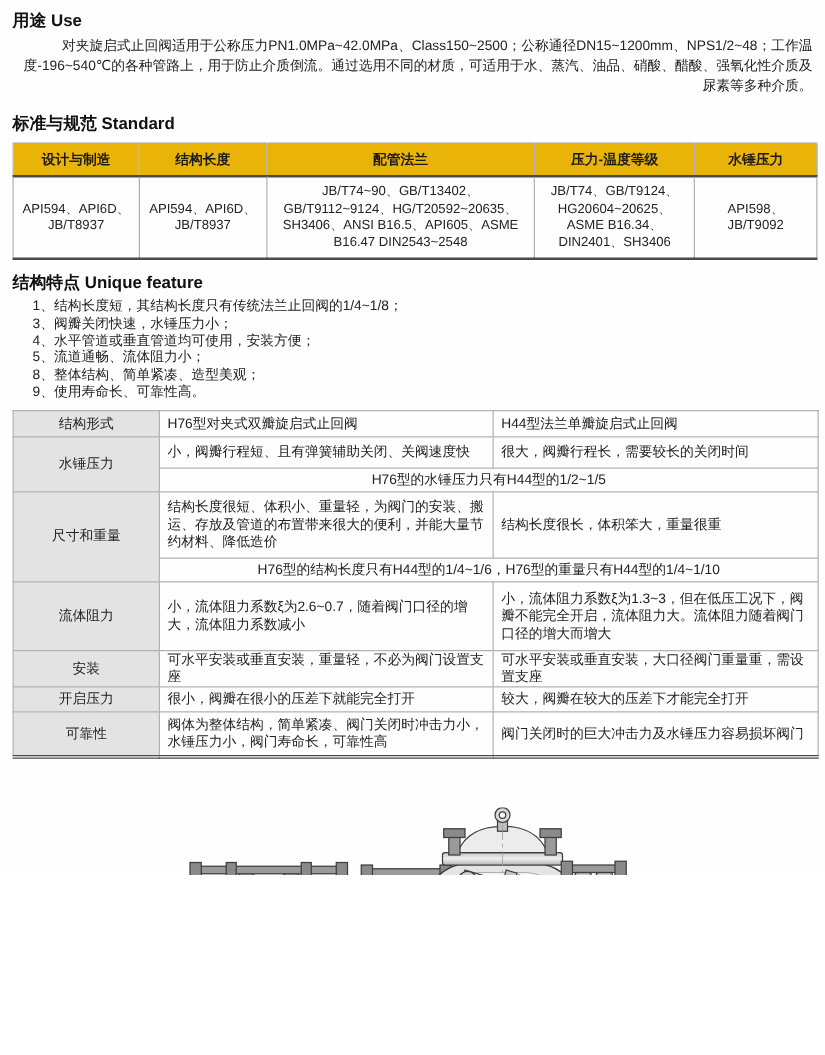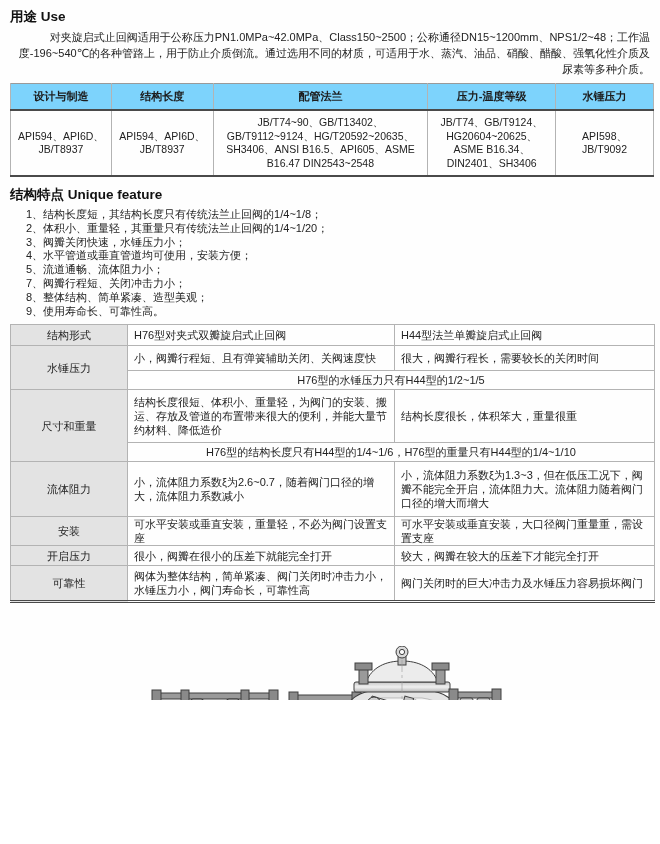--- a/index.html
+++ b/index.html
@@ -23,21 +23,21 @@
   
   .std-heading{margin-top:13px;}
   table{border-collapse:collapse;}
   .std-table{
     width:644px;margin-top:6px;
     border-top:1px solid #9a9a9a;
     border-bottom:2px solid #4a4a4a;
     font-size:10.5px;text-align:center;
   }
   .std-table th{
-    background:#7dd3fc;font-weight:bold;font-size:11px;
+    background:#eab308;font-weight:bold;font-size:11px;
     padding:5px 18px;
     border-bottom:2px solid #4a4a4a;
     border-left:1px solid #b3b3b3;border-right:1px solid #b3b3b3;
   }
   .std-table td{
     padding:5px 6px;line-height:13.5px;vertical-align:middle;
     border-left:1px solid #b3b3b3;border-right:1px solid #b3b3b3;
     color:#222;
   }
   
@@ -72,20 +72,21 @@
 </style>
 </head>
 <body>
 
 <div class="page">
   <div class="content">
 
     <h2 class="sec-heading">用途 Use</h2>
     <p class="use-para">对夹旋启式止回阀适用于公称压力PN1.0MPa~42.0MPa、Class150~2500；公称通径DN15~1200mm、NPS1/2~48；工作温度-196~540℃的各种管路上，用于防止介质倒流。通过选用不同的材质，可适用于水、蒸汽、油品、硝酸、醋酸、强氧化性介质及尿素等多种介质。</p>
 
+    <h2 class="sec-heading std-heading">标准与规范 Standard</h2>
     <table class="std-table">
       <colgroup>
         <col style="width:101px">
           <col style="width:102px">
           <col style="width:215px">
           <col style="width:128px">
           <col style="width:98px">
       </colgroup>
       <thead>
         <tr>
@@ -103,25 +104,23 @@
           <td>JB/T74~90、GB/T13402、GB/T9112~9124、HG/T20592~20635、SH3406、ANSI B16.5、API605、ASME B16.47 DIN2543~2548</td>
           <td>JB/T74、GB/T9124、HG20604~20625、ASME B16.34、DIN2401、SH3406</td>
           <td>API598、JB/T9092</td>
         </tr>
       </tbody>
     </table>
 
     <h2 class="sec-heading feat-heading">结构特点 Unique feature</h2>
     <ul class="feat-list">
       <li>1、结构长度短，其结构长度只有传统法兰止回阀的1/4~1/8；</li>
-      <li>2、体积小、重量轻，其重量只有传统法兰止回阀的1/4~1/20；</li>
       <li>3、阀瓣关闭快速，水锤压力小；</li>
       <li>4、水平管道或垂直管道均可使用，安装方便；</li>
       <li>5、流道通畅、流体阻力小；</li>
-      <li>7、阀瓣行程短、关闭冲击力小；</li>
       <li>8、整体结构、简单紧凑、造型美观；</li>
       <li>9、使用寿命长、可靠性高。</li>
     </ul>
 
     <table class="contrast-table">
       <colgroup>
         <col style="width:117px">
           <col style="width:267px">
           <col style="width:260px">
       </colgroup>

